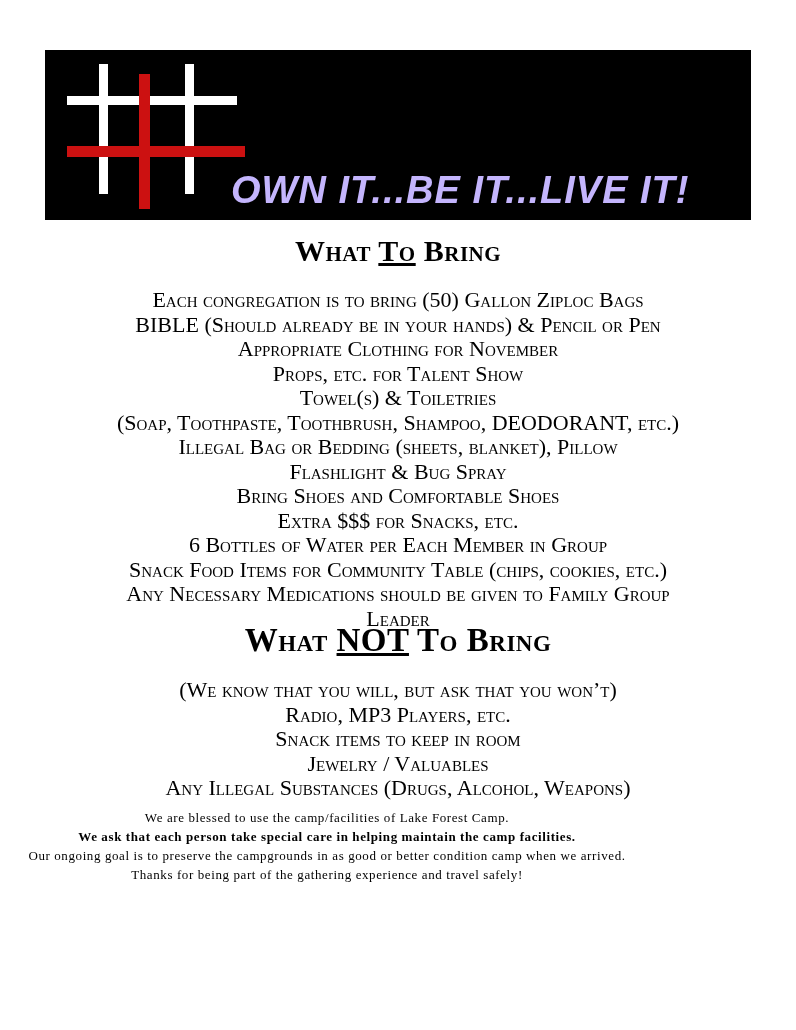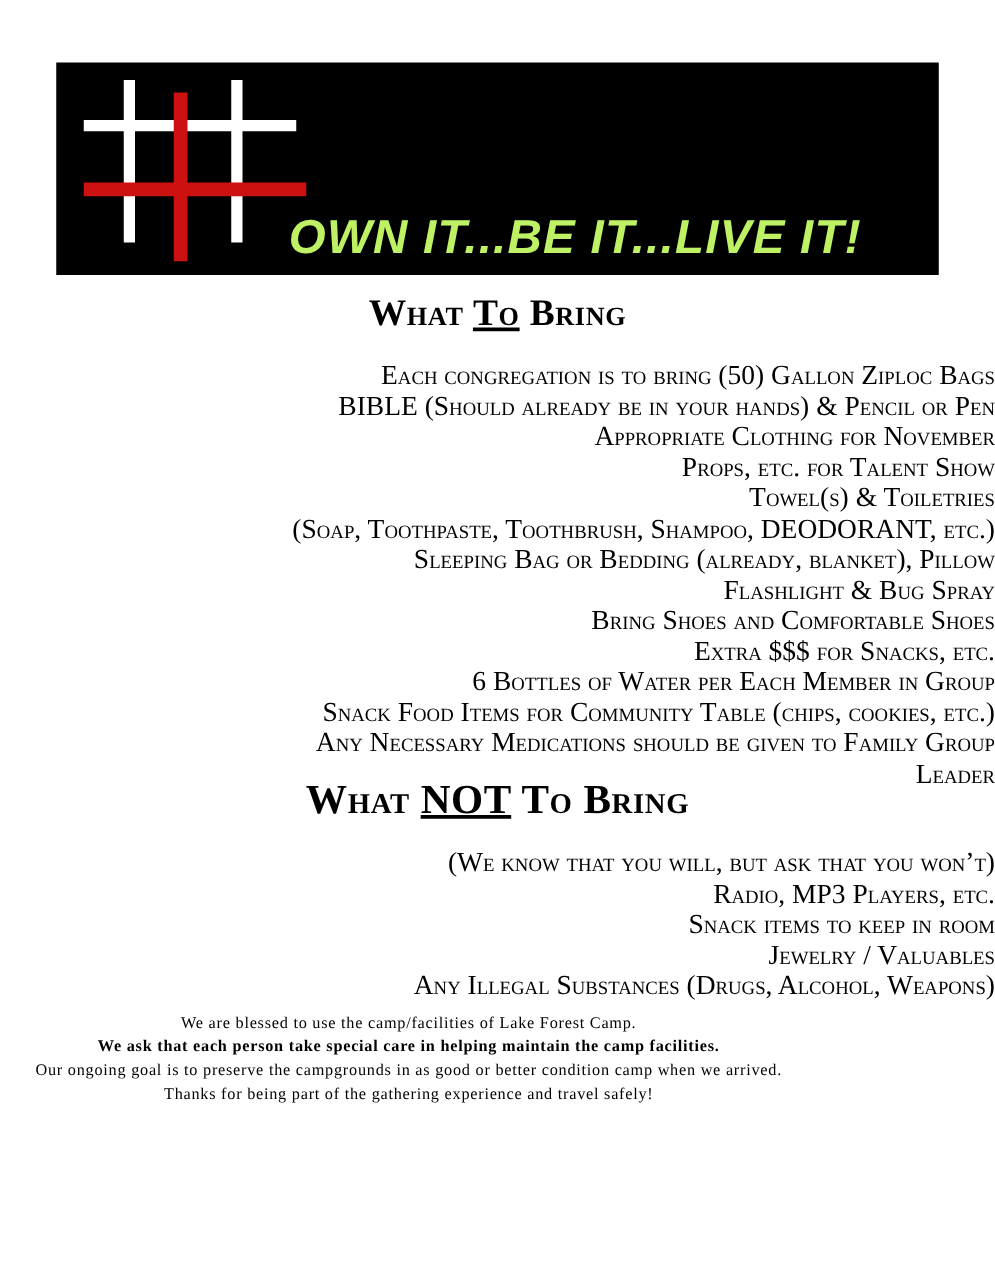--- a/index.html
+++ b/index.html
@@ -102,21 +102,21 @@
   .banner-sub {
     position: absolute;
     left: 186px;
     top: 118px;
     font-family: "Liberation Sans", sans-serif;
     font-weight: bold;
     font-style: italic;
     font-size: 38px;
     line-height: 44px;
     letter-spacing: 1px;
-    color: #bef264;
+    color: #c4b5fd;
     white-space: nowrap;
   }
 
   
   .section-head {
     text-align: center;
     font-family: "Liberation Serif", serif;
     font-weight: bold;
     font-size: 30px;
     letter-spacing: 0.5px;
@@ -135,21 +135,21 @@
     width: 796px;
     font-size: 33px;
   }
   .ul { text-decoration: underline; }
 
   
   .list {
     position: absolute;
     left: 0;
     width: 796px;
-    text-align: right;
+    text-align: center;
     font-family: "Liberation Serif", serif;
     font-variant: small-caps;
     font-size: 22px;
     line-height: 24.5px;
   }
   .list-1 { top: 288px; }
   .list-2 { top: 678px; }
   .list div { white-space: nowrap; }
 
   
@@ -188,21 +188,21 @@
     <span>What </span><span class="ul">To</span><span> Bring</span>
   </div>
 
   <div class="list list-1">
     <div>Each congregation is to bring (50) Gallon Ziploc Bags</div>
     <div>BIBLE (Should already be in your hands) &amp; Pencil or Pen</div>
     <div>Appropriate Clothing for November</div>
     <div>Props, etc. for Talent Show</div>
     <div>Towel(s) &amp; Toiletries</div>
     <div>(Soap, Toothpaste, Toothbrush, Shampoo, DEODORANT, etc.)</div>
-    <div>Sleeping Bag or Bedding (already, blanket), Pillow</div>
+    <div>Illegal Bag or Bedding (sheets, blanket), Pillow</div>
     <div>Flashlight &amp; Bug Spray</div>
     <div>Bring Shoes and Comfortable Shoes</div>
     <div>Extra $$$ for Snacks, etc.</div>
     <div>6 Bottles of Water per Each Member in Group</div>
     <div>Snack Food Items for Community Table (chips, cookies, etc.)</div>
     <div>Any Necessary Medications should be given to Family Group</div>
     <div>Leader</div>
   </div>
 
   <div class="section-head head-2">

